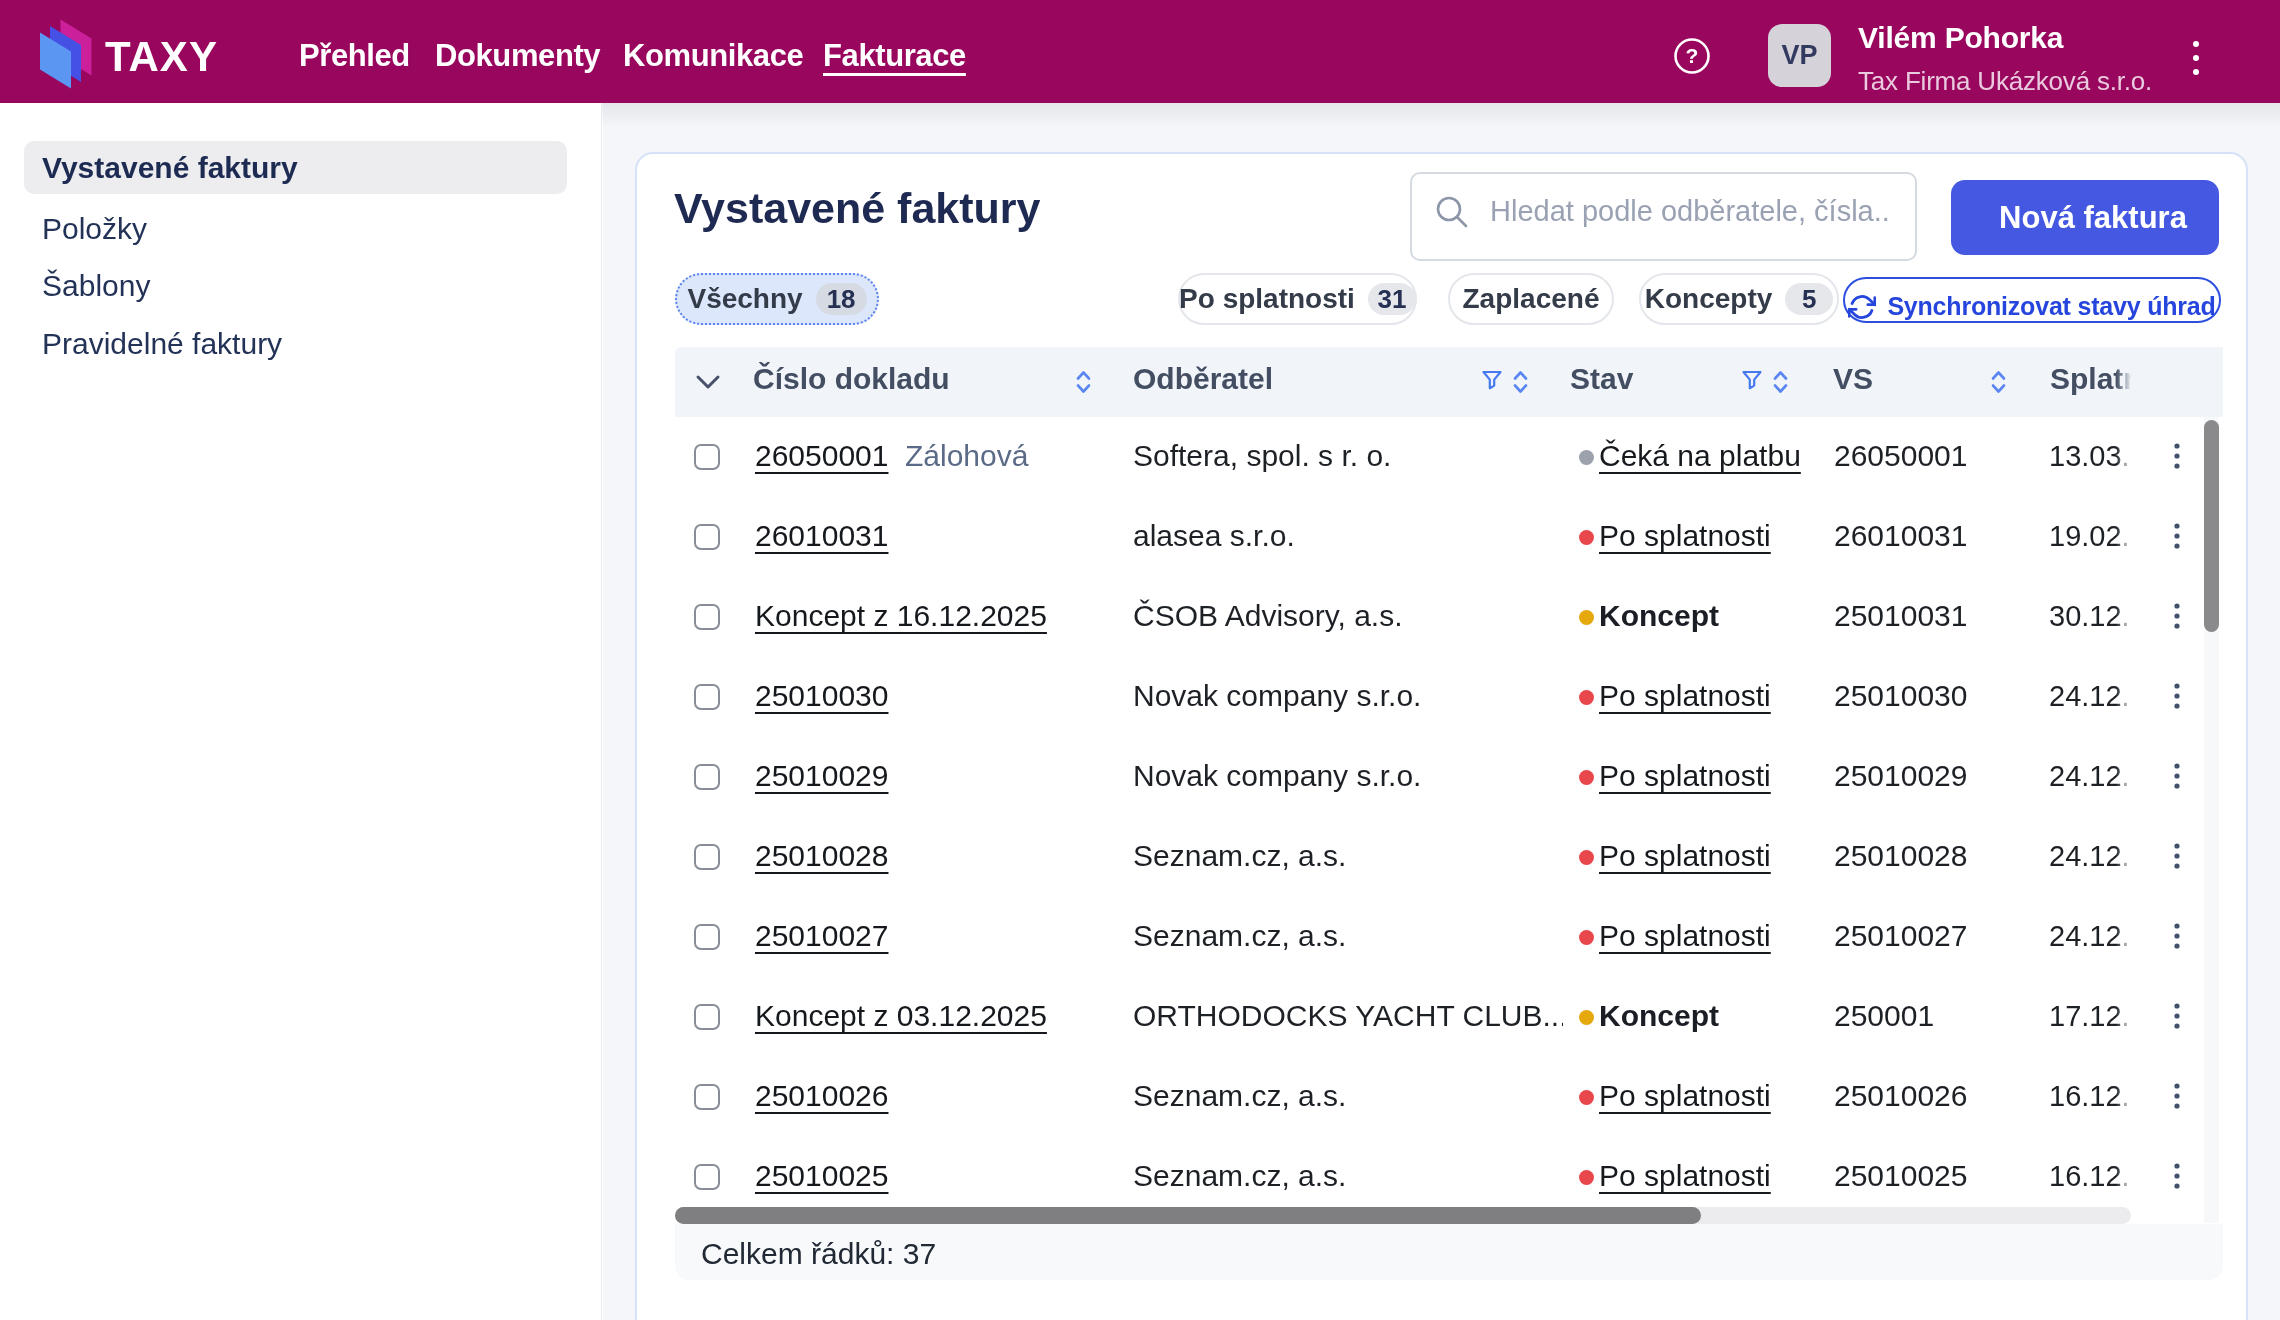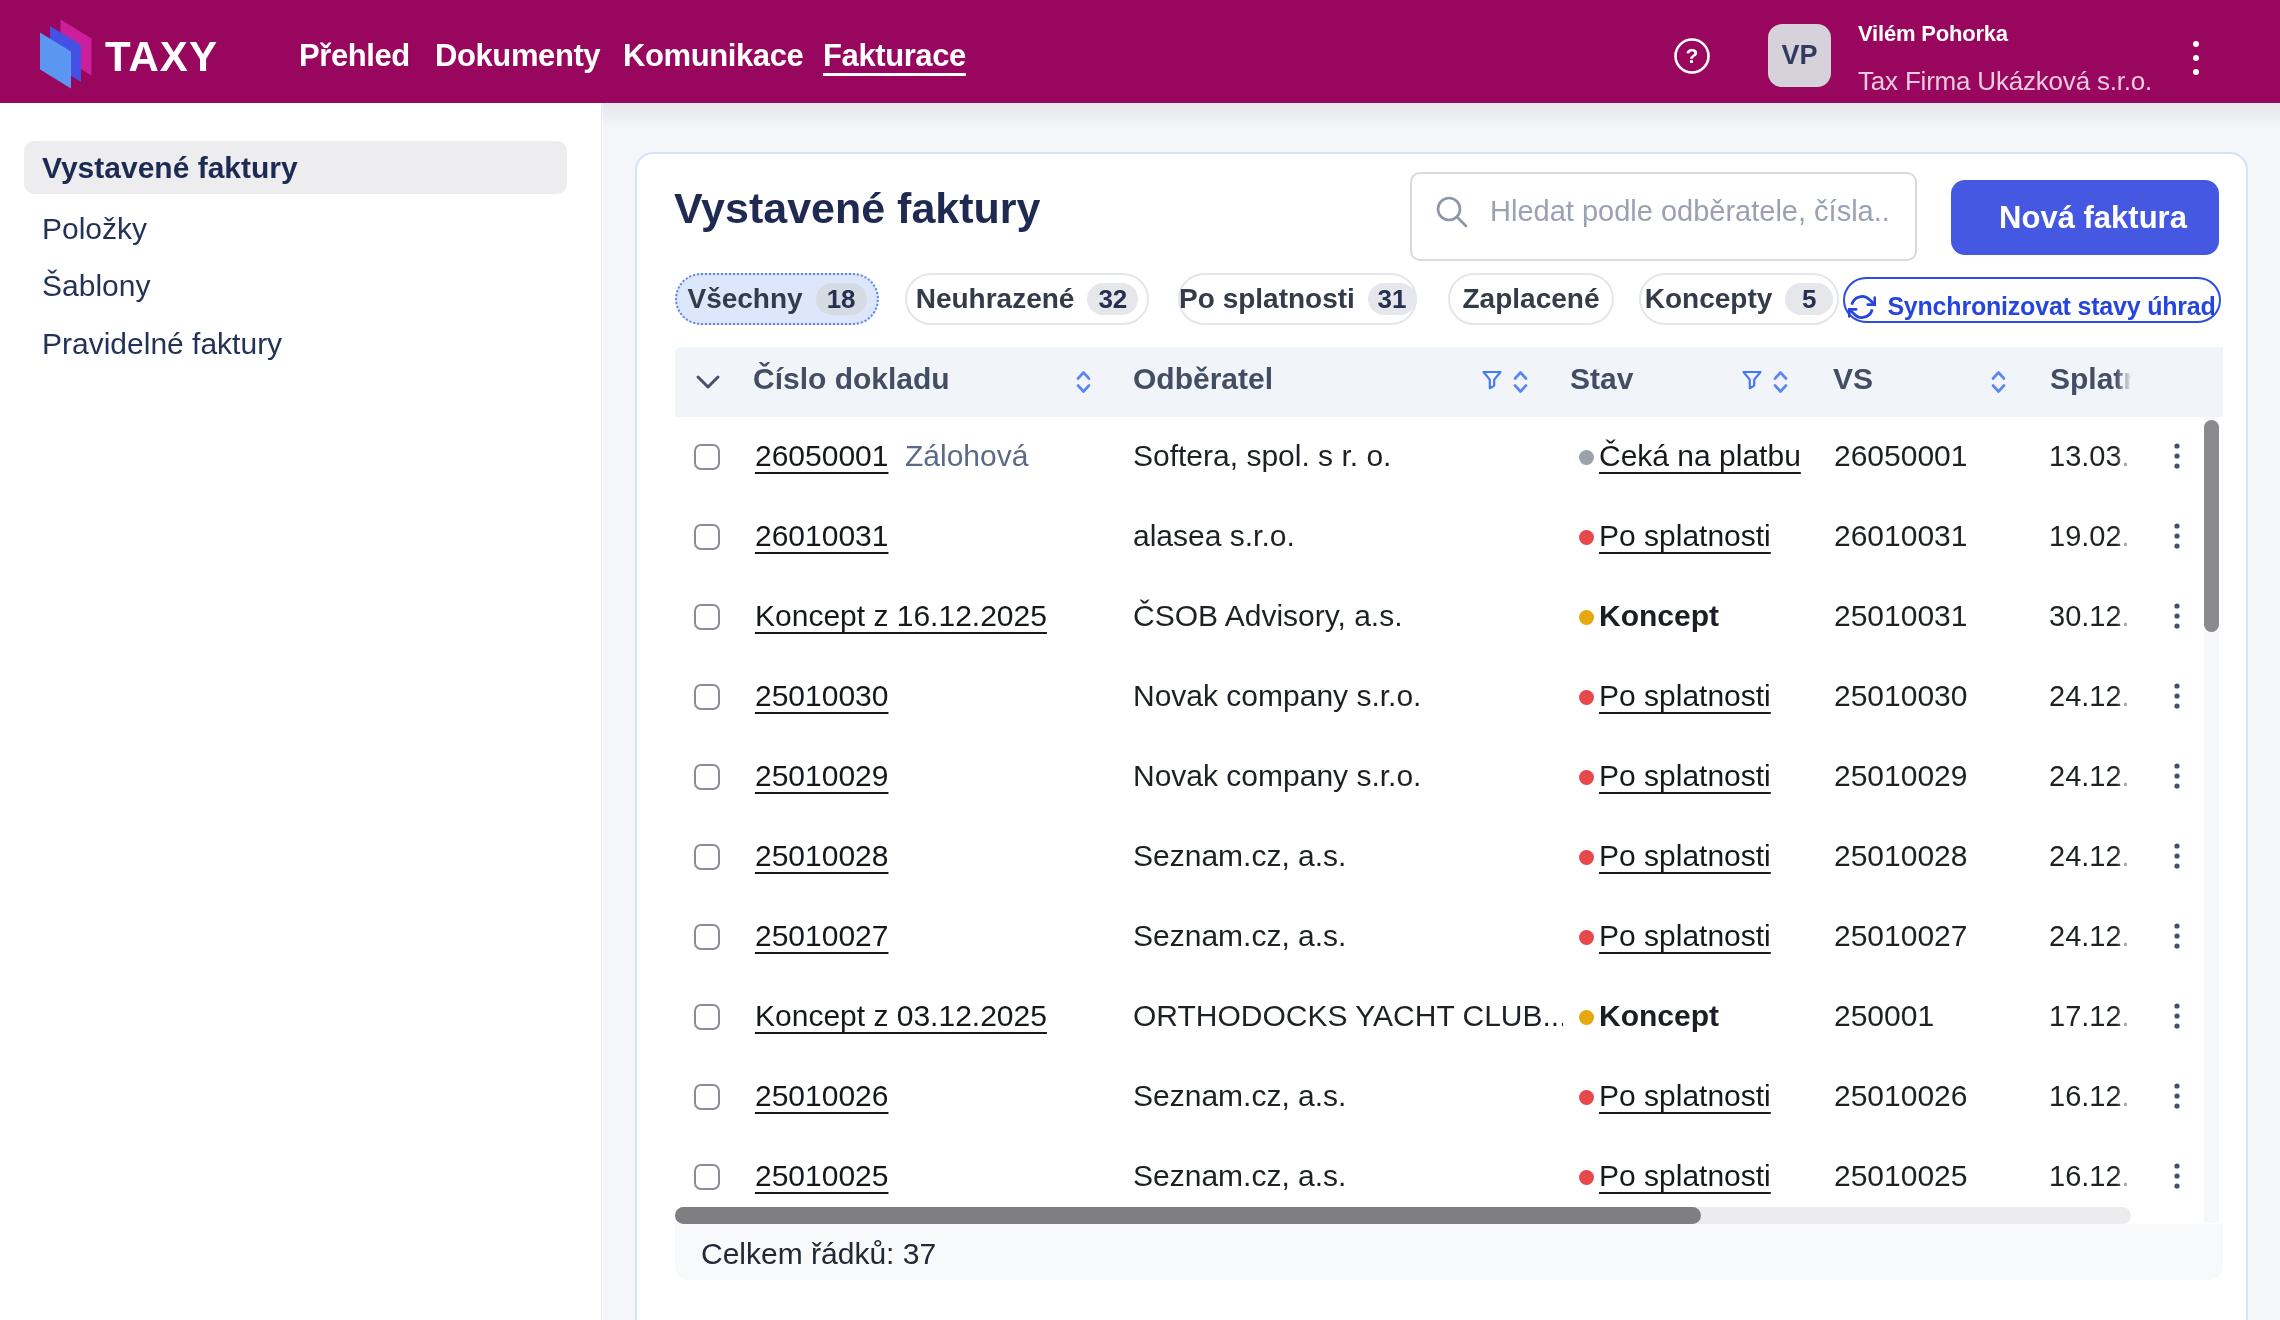--- a/index.html
+++ b/index.html
@@ -74,21 +74,21 @@
     <a class="abs" style="left:435px;top:38px">Dokumenty</a>
     <a class="abs" style="left:623px;top:38px">Komunikace</a>
     <a class="abs" style="left:823px;top:38px;text-decoration:underline;text-underline-offset:7px;text-decoration-thickness:3px">Fakturace</a>
   </div>
   <svg class="abs" style="left:1673px;top:37px" width="38" height="38" viewBox="0 0 38 38">
     <circle cx="19" cy="19" r="16.5" fill="none" stroke="#fff" stroke-width="2.6"></circle>
     <text x="19" y="26" text-anchor="middle" fill="#fff" font-size="21" font-weight="700" font-family="Liberation Sans">?</text>
   </svg>
   <div class="abs" style="left:1768px;top:24px;width:63px;height:63px;background:#d6d2da;border-radius:14px;
        display:flex;align-items:center;justify-content:center;color:#323a60;font-weight:700;font-size:27px">VP</div>
-  <div class="abs" style="left:1858px;top:21px;color:#fff;font-weight:700;font-size:22px;letter-spacing:-0.2px">Vilém Pohorka</div>
+  <div class="abs" style="left:1858px;top:21px;color:#fff;font-weight:700;font-size:30px;letter-spacing:-0.2px">Vilém Pohorka</div>
   <div class="abs" style="left:1858px;top:66px;color:#eacade;font-size:26px;letter-spacing:-0.2px">Tax Firma Ukázková s.r.o.</div>
   <svg class="abs" style="left:2190px;top:40px" width="12" height="50" viewBox="0 0 12 50">
     <circle cx="6" cy="4" r="3" fill="#fff"></circle>
       <circle cx="6" cy="18" r="3" fill="#fff"></circle>
       <circle cx="6" cy="32" r="3" fill="#fff"></circle>
   </svg>
 </div>
 
 <div style="position:absolute;left:603px;top:103px;width:1677px;height:1217px;background:#f5f6f9"></div>
 <div style="position:absolute;left:0;top:103px;width:2280px;height:24px;background:linear-gradient(to bottom, rgba(190,194,204,0.32), rgba(190,194,204,0))"></div>
@@ -106,21 +106,20 @@
   <div id="search">
     <svg class="abs" style="left:22px;top:20px" width="36" height="36" viewBox="0 0 36 36">
       <circle cx="15" cy="15" r="11" fill="none" stroke="#8d96a9" stroke-width="2.6"></circle>
       <line x1="23.5" y1="23.5" x2="32" y2="32" stroke="#8d96a9" stroke-width="2.6" stroke-linecap="round"></line>
     </svg>
     <div class="ph">Hledat podle odběratele, čísla..</div>
   </div>
   <div id="newbtn">Nová faktura</div>
 
   <div class="chip active" style="left:38px;width:204px">Všechny <span class="cnt">18</span></div>
-  <div class="chip" style="left:268px;width:244px">Neuhrazené <span class="cnt">32</span></div>
   <div class="chip" style="left:541px;width:239px">Po splatnosti <span class="cnt">31</span></div>
   <div class="chip" style="left:811px;width:166px">Zaplacené</div>
   <div class="chip" style="left:1002px;width:200px">Koncepty <span class="cnt">5</span></div>
   <div id="sync">
     <svg width="28" height="28" viewBox="0 0 24 24" style="flex:none">
       <polyline points="23 4 23 10 17 10" fill="none" stroke="#2545dd" stroke-width="2.4" stroke-linecap="round" stroke-linejoin="round"></polyline>
       <polyline points="1 20 1 14 7 14" fill="none" stroke="#2545dd" stroke-width="2.4" stroke-linecap="round" stroke-linejoin="round"></polyline>
       <path d="M3.51 9a9 9 0 0 1 14.85-3.36L23 10M1 14l4.64 4.36A9 9 0 0 0 20.49 15" fill="none" stroke="#2545dd" stroke-width="2.4" stroke-linecap="round" stroke-linejoin="round"></path>
     </svg>
     <span>Synchronizovat stavy úhrad</span>

